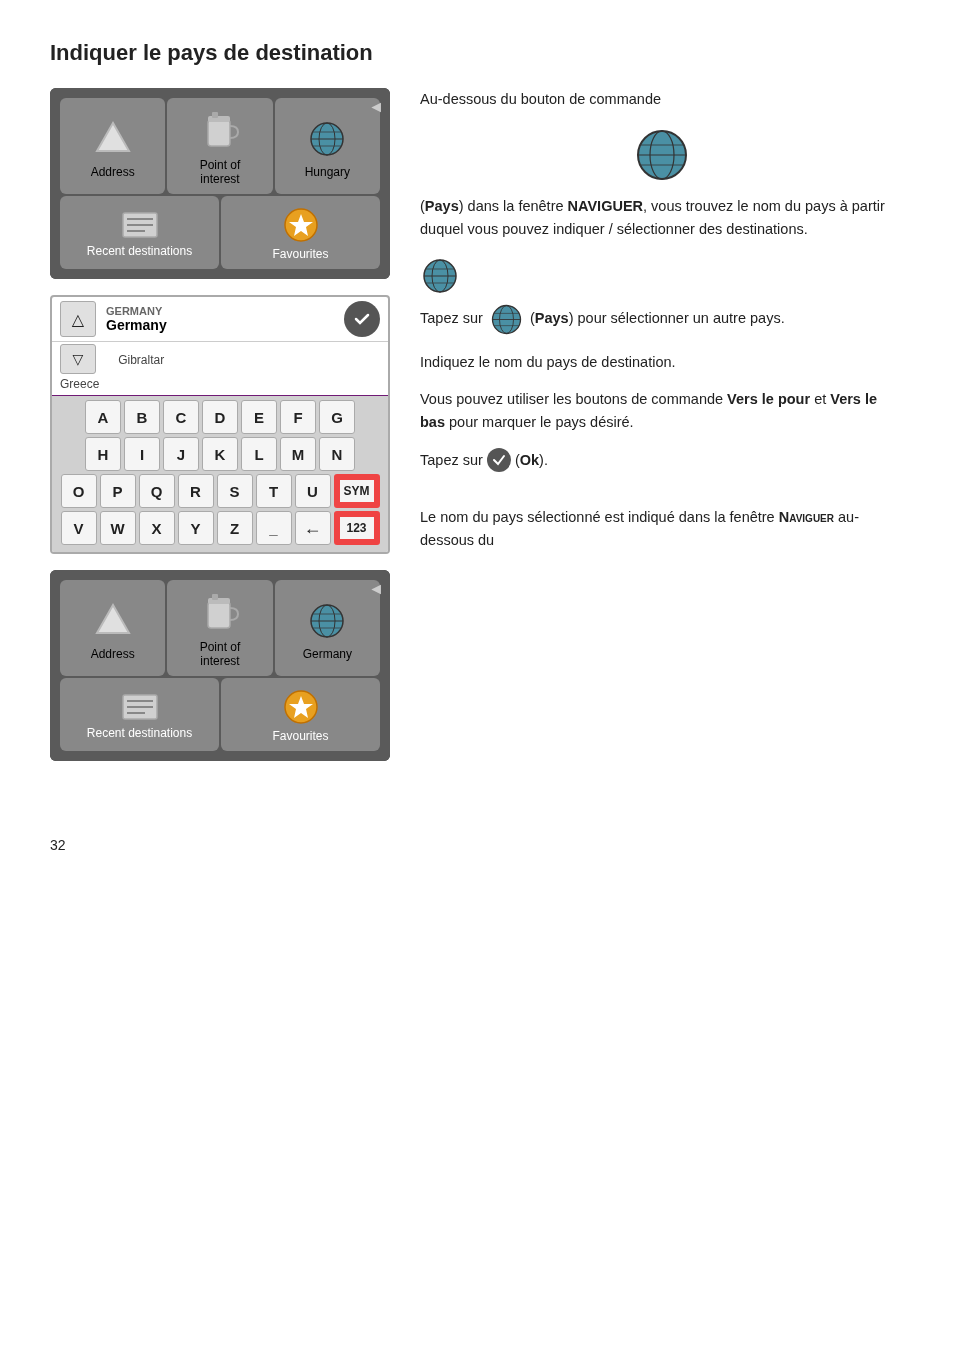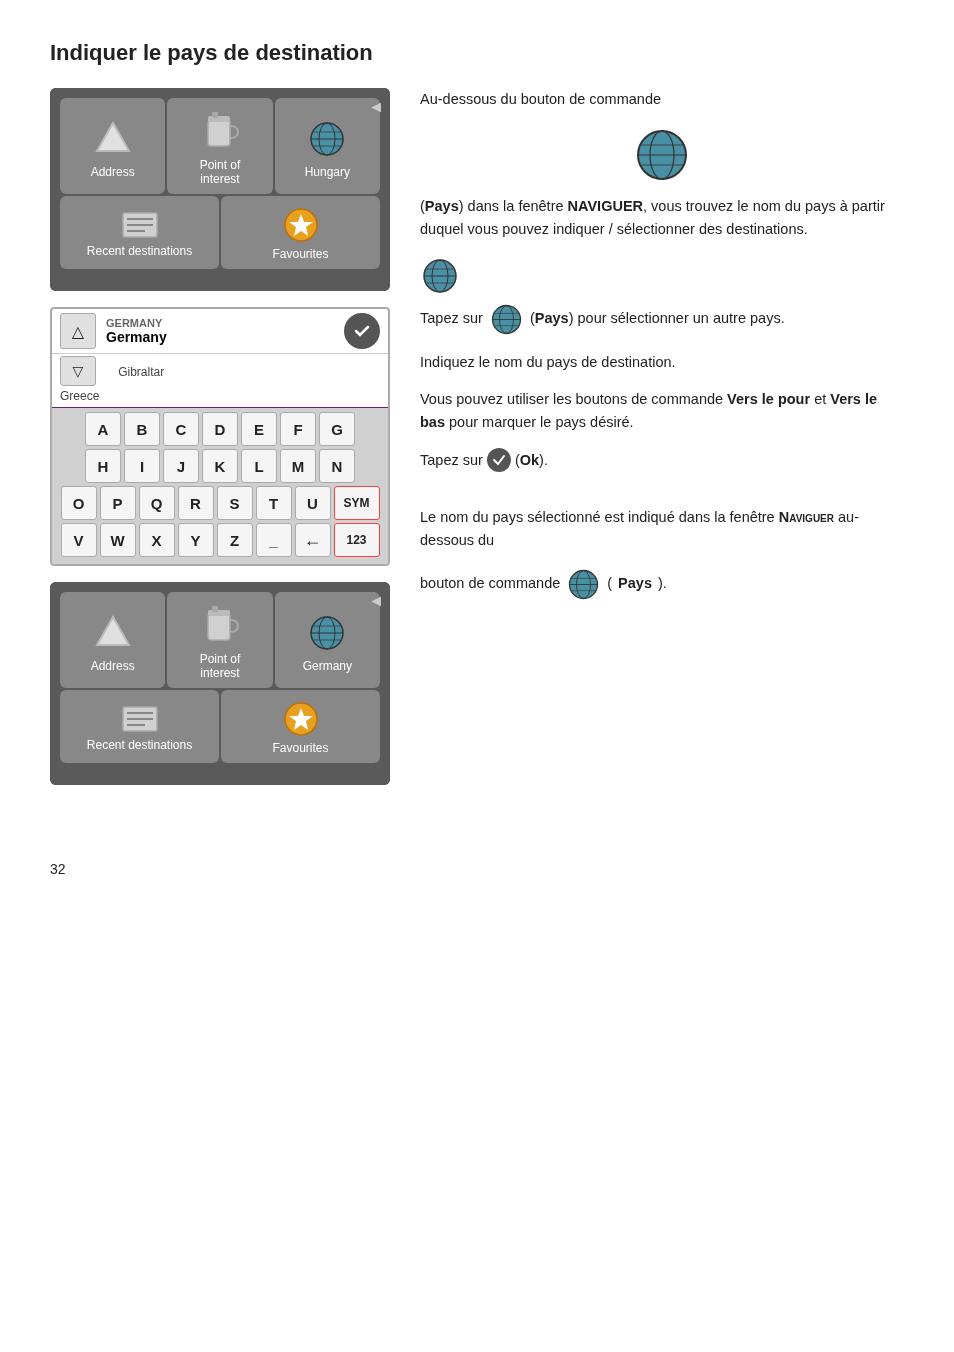--- a/index.html
+++ b/index.html
@@ -59,28 +59,28 @@
     .nav-btn .icon-wrap {
       width: 44px;
       height: 44px;
       display: flex;
       align-items: center;
       justify-content: center;
       margin-bottom: 4px;
     }
     .nav-btn .btn-label {
       font-size: 12px;
-      color: #ffffff;
+      color: #000000;
       text-align: center;
     }
     .nav-screen-row2 {
       display: grid;
       grid-template-columns: 1fr 1fr;
       gap: 2px;
-      padding: 2px 10px 22px 10px;
+      padding: 2px 10px 10px 10px;
       background: #5a5a5a;
     }
     .nav-btn2 {
       background: #888;
       border-radius: 6px;
       display: flex;
       flex-direction: column;
       align-items: center;
       justify-content: center;
       padding: 10px 6px 8px 6px;
@@ -180,21 +180,21 @@
       align-items: center;
       justify-content: center;
       font-size: 15px;
       font-weight: bold;
       color: #222;
     }
     .kb-key-wide {
       width: 46px;
       height: 34px;
       background: #f5f5f5;
-      border: 1px solid #ef4444;
+      border: 6px solid #ef4444;
       border-radius: 3px;
       display: flex;
       align-items: center;
       justify-content: center;
       font-size: 12px;
       font-weight: bold;
       color: #222;
     }
     .kb-key-backspace {
       width: 36px;
@@ -499,30 +499,19 @@
       </span>
       <span>(<strong>Ok</strong>).</span>
     </div>
 
     <div style="height:20px;"></div>
 
     <div class="para">
       <span>Le nom du pays sélectionné est indiqué dans la fenêtre <strong class="smallcaps">Naviguer</strong> au-dessous du</span>
     </div>
 
-    <div class="para" style="display:flex;align-items:center;gap:6px;">
-      <span>bouton de commande</span>
-      <svg class="globe-small" viewBox="0 0 40 40">
-        <circle cx="20" cy="20" r="16" fill="#4a90a4" stroke="#333" stroke-width="1.5"></circle>
-        <ellipse cx="20" cy="20" rx="8" ry="16" fill="none" stroke="#333" stroke-width="1"></ellipse>
-        <line x1="4" y1="20" x2="36" y2="20" stroke="#333" stroke-width="1"></line>
-        <line x1="6" y1="13" x2="34" y2="13" stroke="#333" stroke-width="0.7"></line>
-        <line x1="6" y1="27" x2="34" y2="27" stroke="#333" stroke-width="0.7"></line>
-      </svg>
-      (<strong>Pays</strong>).
-    </div>
 
   </div>
 </div>
 
 <div style="position:relative;margin-top:60px;">
   <span class="page-number" style="position:static;display:block;margin-top:20px;">32</span>
 </div>
 
 </body></html>

